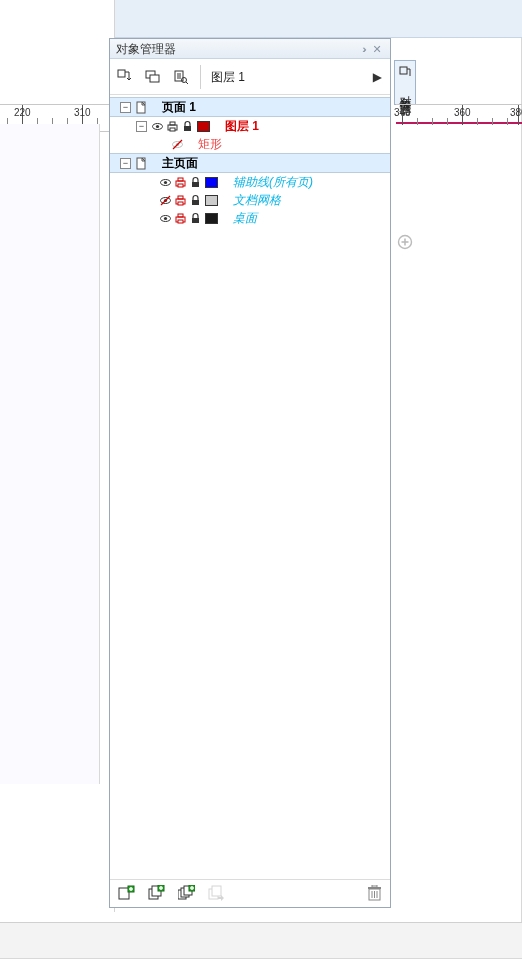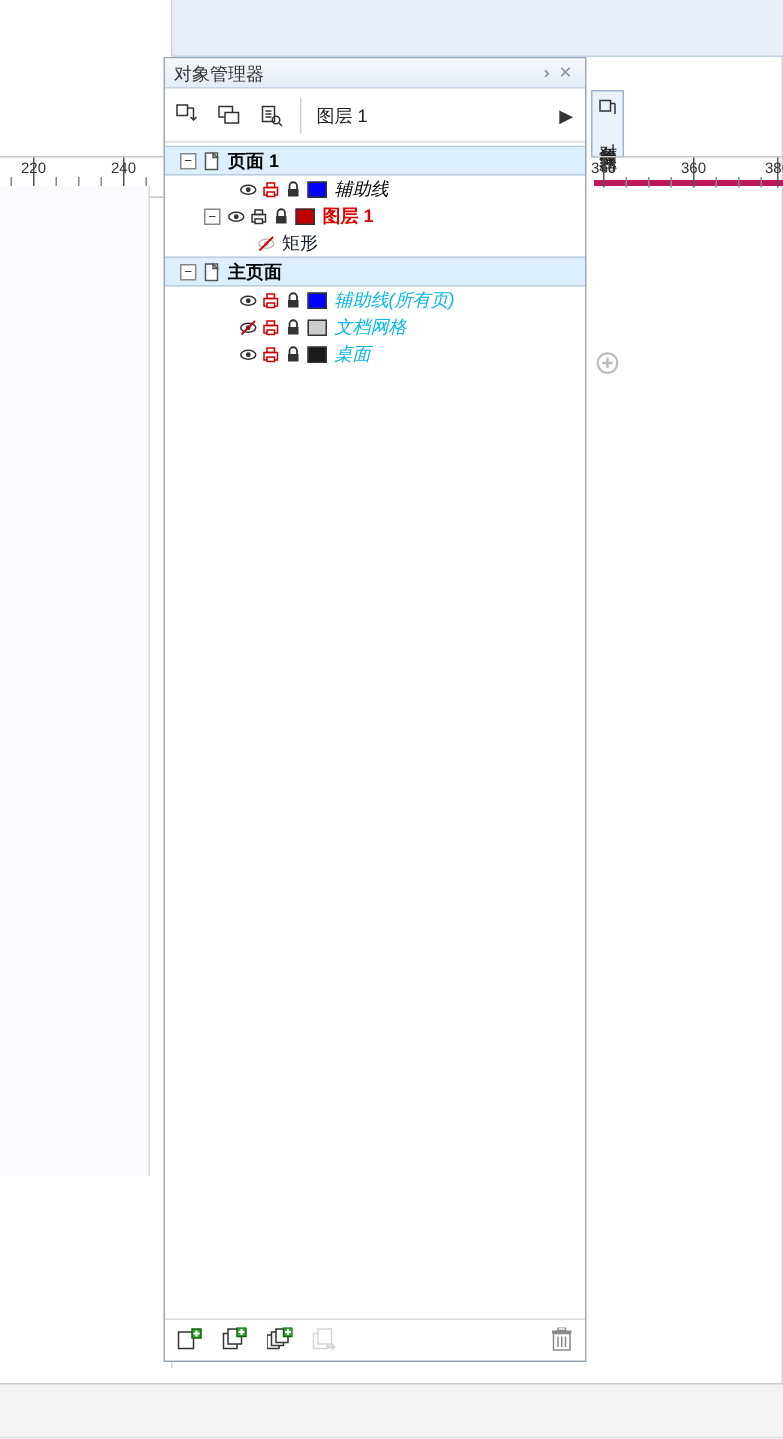--- a/index.html
+++ b/index.html
@@ -26,26 +26,26 @@
 .sep{width:1px;height:24px;background:#d0d0d0;margin:0 2px}
 .page-info{flex:1;line-height:14px;font-size:12px;color:#222;padding-left:2px}
 .page-info .tri{float:right;margin-right:4px;color:#333}
 .tree{position:absolute;top:58px;left:0;right:0;bottom:30px;overflow:auto;background:#fff}
 .row{height:18px;display:flex;align-items:center;white-space:nowrap;padding-left:4px}
 .row.sel{background:#def;border-top:1px solid #bcd;border-bottom:1px solid #bcd;height:20px}
 .row .ind{display:inline-block}
 .expander{width:11px;height:11px;border:1px solid #888;display:inline-flex;align-items:center;justify-content:center;font-size:9px;line-height:9px;color:#333;background:#fff;margin-right:3px;cursor:pointer}
 .icon{width:14px;height:14px;display:inline-flex;align-items:center;justify-content:center;margin-right:1px}
 .icon svg{width:13px;height:13px}
-.txt{margin-left:3px}
+.txt{margin-left:13px}
 .bold{font-weight:bold}
 .italic{font-style:italic}
 .red{color:#d00}
 .blue{color:#08b6e8}
-.gray{color:#0f172a}
+.gray{color:#ef4444}
 .swatch{width:13px;height:11px;border:1px solid #333;display:inline-block;margin:0 2px}
 .footer{position:absolute;left:0;right:0;bottom:0;height:28px;border-top:1px solid #dcdcdc;display:flex;align-items:center;padding:0 6px;gap:10px}
 .footer .sp{flex:1}
 .footer .fbtn{width:20px;height:20px;display:flex;align-items:center;justify-content:center;cursor:pointer}
 .footer .fbtn.dis{opacity:.35;cursor:default}
 .footer svg{width:17px;height:17px}
 .trash{color:#888}
 
 
 .docktab{position:absolute;left:394px;top:60px;width:22px;background:#e9f1fa;border:1px solid #9fb4cc;border-left:1px solid #9fb4cc;padding:4px 0 8px 0;display:flex;flex-direction:column;align-items:center}
@@ -60,21 +60,21 @@
 
 <div class="outer-frame">
   <div class="top-band"></div>
   <div class="canvas-bg"></div>
 
   <div class="ruler">
     <div class="tick" style="left:22px">
         <span>220</span>
       </div>
     <div class="tick" style="left:82px">
-        <span>240</span>
+        <span>310</span>
       </div>
     <div class="subtick" style="left:7px"></div>
       <div class="subtick" style="left:37px"></div>
       <div class="subtick" style="left:52px"></div>
       <div class="subtick" style="left:67px"></div>
       <div class="subtick" style="left:97px"></div>
   </div>
   <div class="workarea"></div>
 
   <div class="panel">
@@ -123,44 +123,20 @@
         <span class="expander">−</span>
         <span class="icon">
             <svg viewBox="0 0 13 13">
               <rect x="2" y="1" width="8" height="11" fill="#fff" stroke="#555"></rect>
               <path d="M7 1 L10 4 L7 4 Z" fill="#ddd" stroke="#555"></path>
             </svg>
           </span>
         <span class="txt bold">页面 1</span>
       </div>
 
-      <div class="row">
-        <span class="ind" style="width:44px"></span>
-        <span class="icon">
-            <svg viewBox="0 0 13 13">
-              <ellipse cx="6.5" cy="6.5" rx="5" ry="3" fill="none" stroke="#333"></ellipse>
-              <circle cx="6.5" cy="6.5" r="1.6" fill="#333"></circle>
-            </svg>
-          </span>
-        <span class="icon">
-            <svg viewBox="0 0 13 13">
-              <rect x="2" y="5" width="9" height="5" fill="none" stroke="#c00"></rect>
-              <rect x="4" y="2" width="5" height="3" fill="none" stroke="#c00"></rect>
-              <rect x="4" y="8" width="5" height="3" fill="#fff" stroke="#c00"></rect>
-            </svg>
-          </span>
-        <span class="icon">
-            <svg viewBox="0 0 13 13">
-              <rect x="3" y="6" width="7" height="5" fill="#333"></rect>
-              <path d="M4 6 v-2 a2.5 2.5 0 0 1 5 0 v2" fill="none" stroke="#333" stroke-width="1.2"></path>
-            </svg>
-          </span>
-        <span class="swatch" style="background: rgb(0, 0, 255);"></span>
-        <span class="txt italic">辅助线</span>
-      </div>
 
       <div class="row">
         <span class="ind" style="width:22px"></span>
         <span class="expander">−</span>
         <span class="icon">
             <svg viewBox="0 0 13 13">
               <ellipse cx="6.5" cy="6.5" rx="5" ry="3" fill="none" stroke="#333"></ellipse>
               <circle cx="6.5" cy="6.5" r="1.6" fill="#333"></circle>
             </svg>
           </span>
@@ -343,21 +319,21 @@
   </div>
 
   <div class="plus-circ">
     <svg viewBox="0 0 16 16">
         <circle cx="8" cy="8" r="6.5" fill="none" stroke="#bbb" stroke-width="1.4"></circle>
         <line x1="8" y1="4.5" x2="8" y2="11.5" stroke="#bbb" stroke-width="1.6"></line>
         <line x1="4.5" y1="8" x2="11.5" y2="8" stroke="#bbb" stroke-width="1.6"></line>
       </svg>
   </div>
 
-  <div style="position:absolute;left:396px;top:104px;width:126px;height:20px;border-top:1px solid #c8c8c8;border-bottom:4px solid #be185d">
+  <div style="position:absolute;left:396px;top:104px;width:126px;height:20px;border-top:1px solid #c8c8c8;border-bottom:2px solid #be185d">
     <div class="tick" style="left:6px">
         <span>340</span>
       </div>
     <div class="tick" style="left:66px">
         <span>360</span>
       </div>
     <div class="tick" style="left:122px">
         <span>380</span>
       </div>
     <div class="subtick" style="left:21px"></div>

